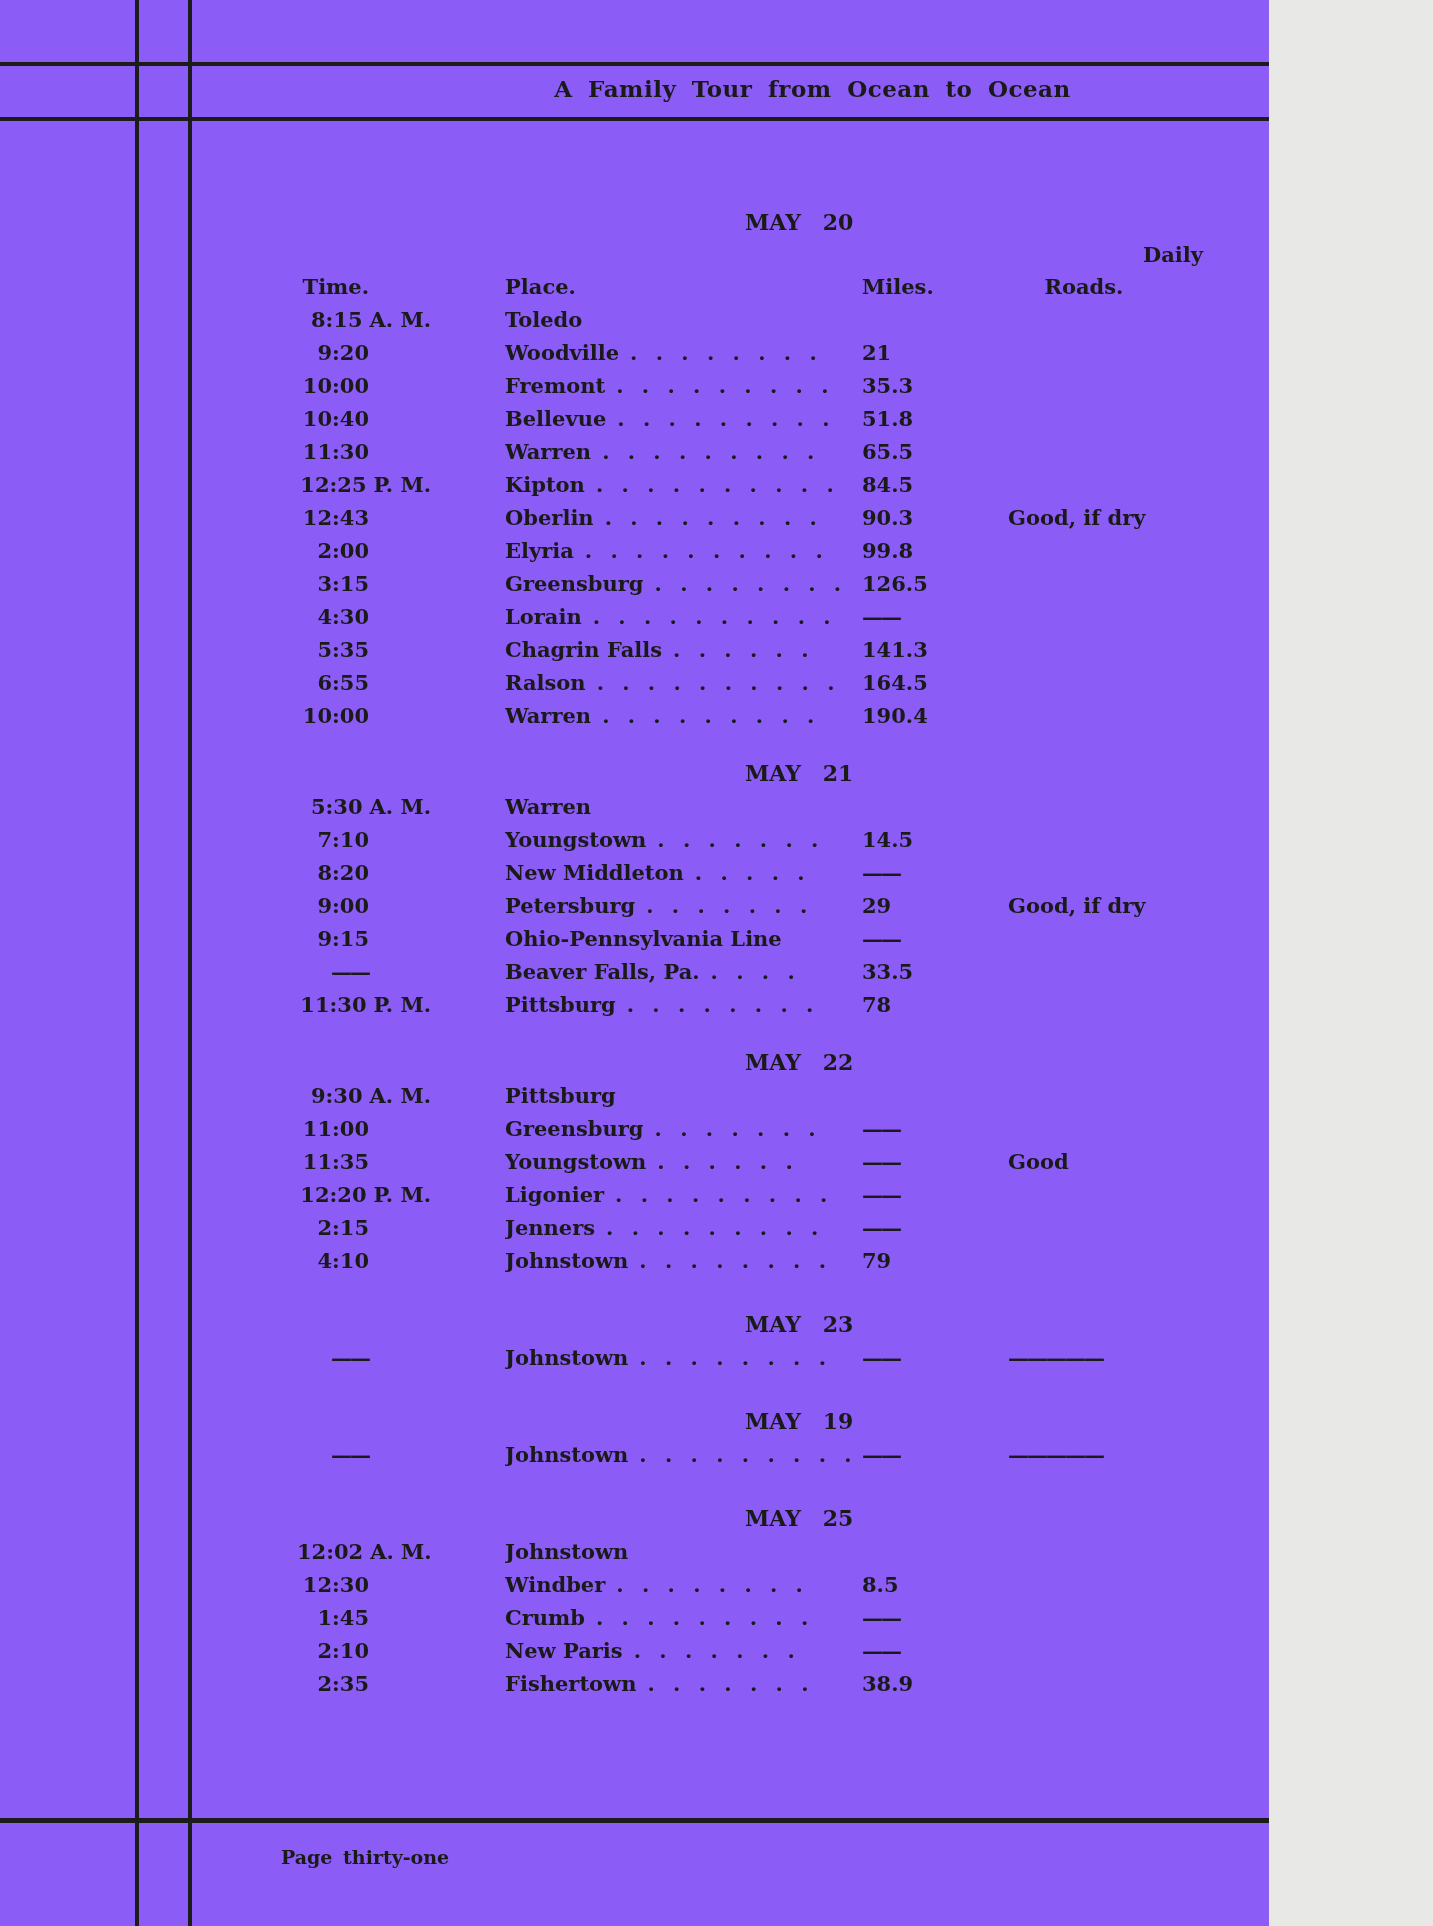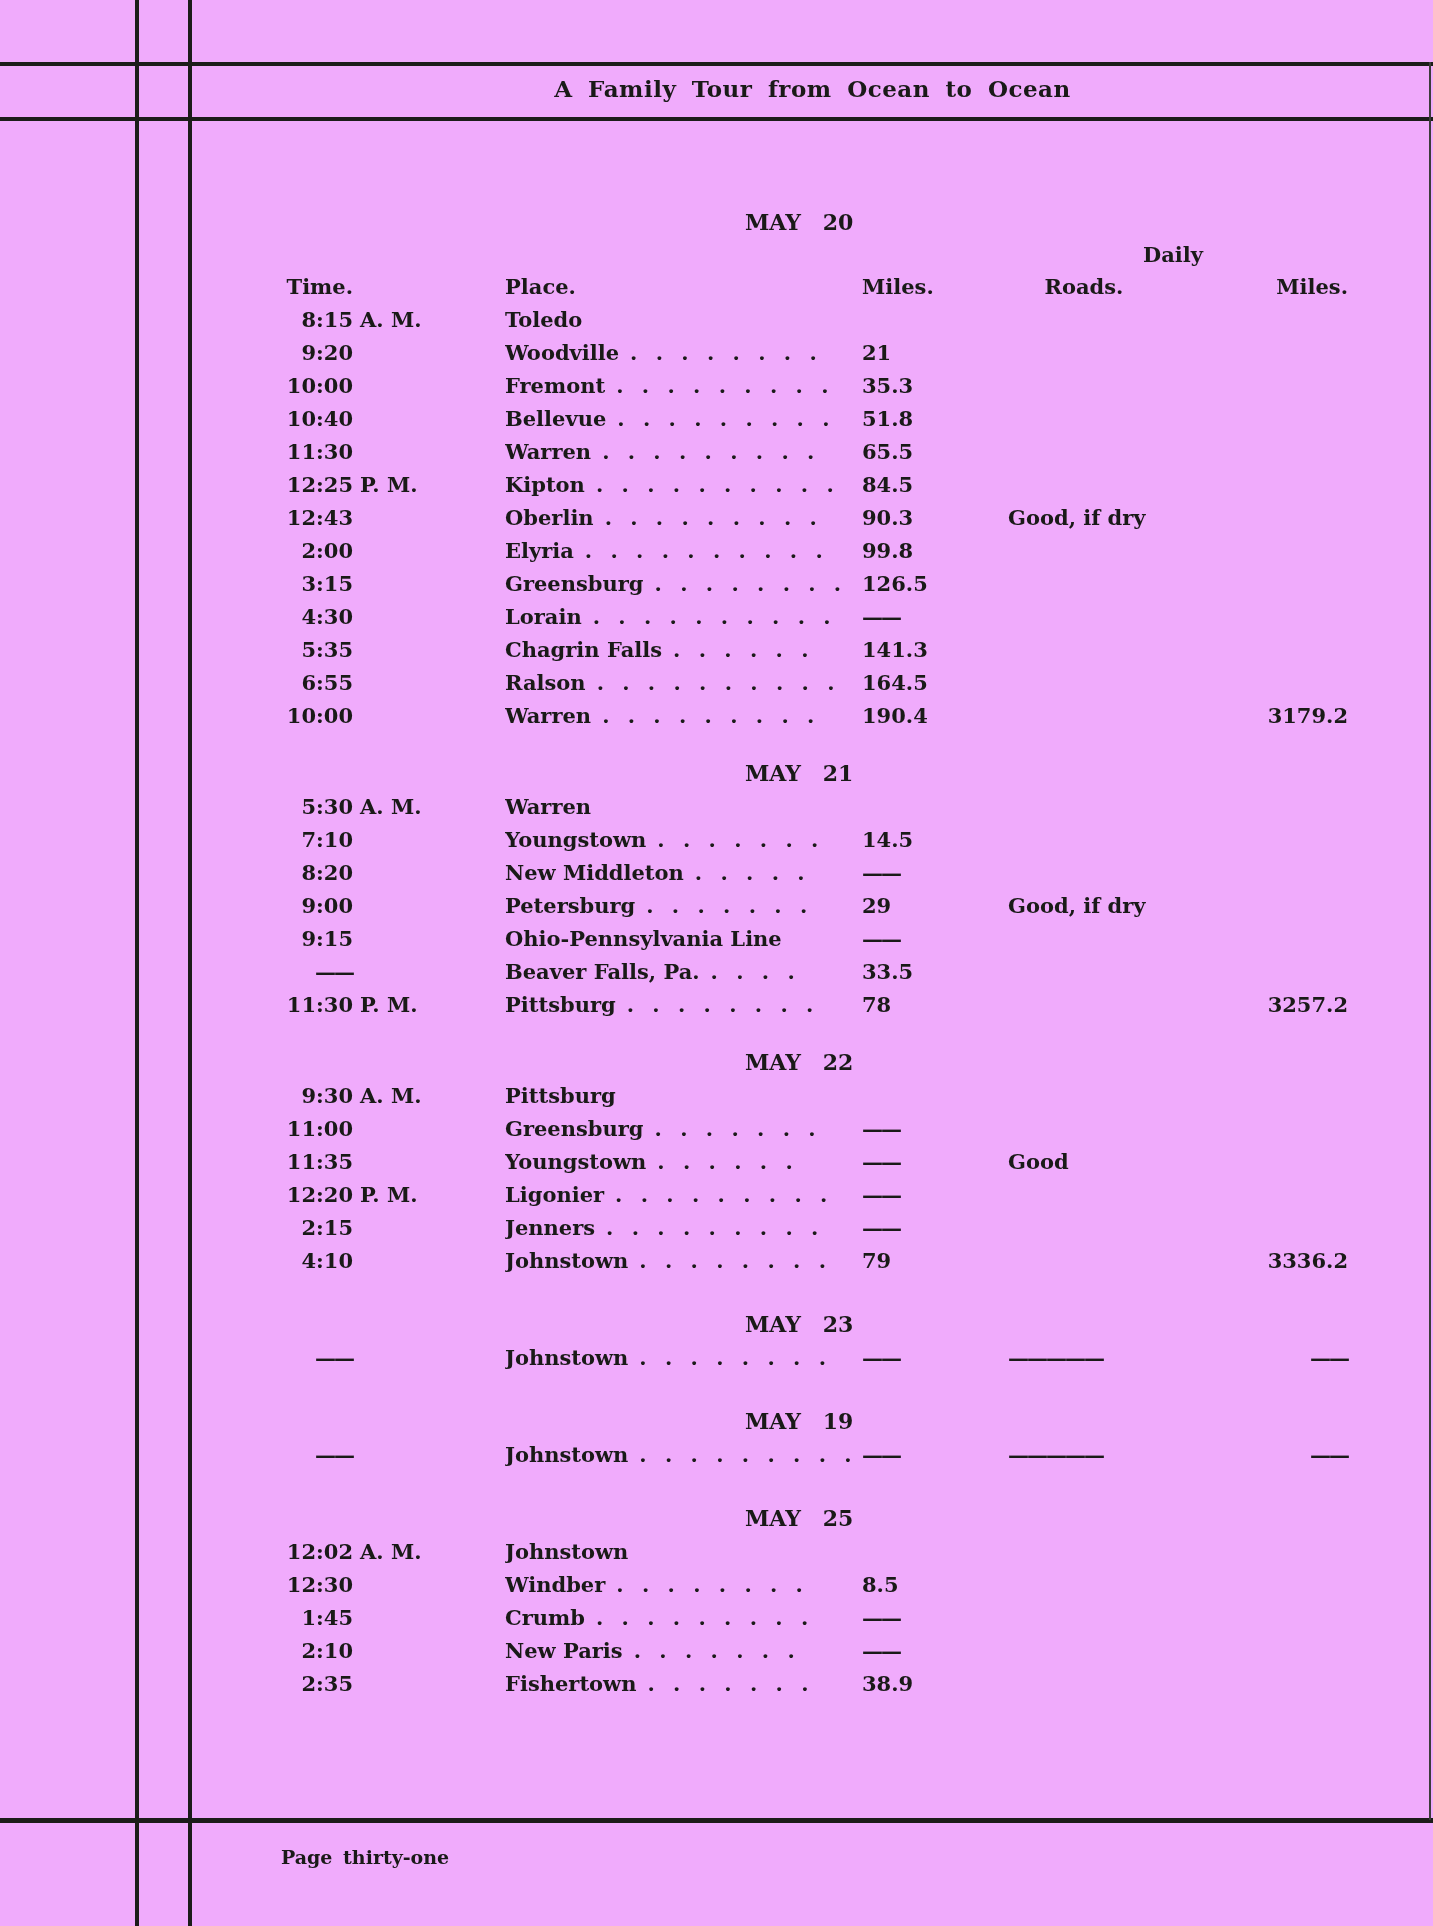--- a/index.html
+++ b/index.html
@@ -1,19 +1,19 @@
 <!DOCTYPE html>
 <html><head>
 <meta charset="utf-8">
 <style>
   html,body{margin:0;padding:0;background:#e8e8e6;}
   .page{
     position:relative;
-    width:1433px;height:1926px;
-    background:#f0abfc;
+    width:1269px;height:1926px;
+    background:#8b5cf6;
     font-family:"DejaVu Serif","Liberation Serif",serif;
     color:#1a1a18;
     font-weight:700;
     overflow:hidden;
   }
   .rule{position:absolute;background:#1c1c1a;}
   .v-rule-outer{left:135px;top:0;width:4px;height:1926px;}
   .v-rule-inner{left:188px;top:0;width:4px;height:1926px;}
   .h-rule-top1{left:0;top:62px;width:1433px;height:4px;}
   .h-rule-top2{left:0;top:117px;width:1433px;height:4px;}
@@ -36,21 +36,21 @@
   .day:nth-of-type(4),.day:nth-of-type(5),.day:nth-of-type(6){margin-top:30px;}
   .day-title{
     margin:0 0 0 745px;padding:0;
     font-size:22px;line-height:34px;font-weight:700;
     word-spacing:14px;width:fit-content;text-align:center;
   }
 
   .row{display:flex;height:33px;line-height:33px;padding-left:281px;white-space:nowrap;}
   .pre-head,.head-row{height:32px;line-height:32px;}
   .c-time{width:150px;display:flex;}
-  .t-num{display:inline-block;width:72px;text-align:right;}
+  .t-num{display:inline-block;width:72px;text-align:right;margin-left:16px;}
   .t-suffix{margin-left:7px;}
   .c-place{width:355px;margin-left:74px;overflow:hidden;}
   .p-dots{margin-left:11px;word-spacing:11px;}
   .c-miles{width:78px;margin-left:2px;}
   .c-roads{width:152px;margin-left:68px;}
   .c-total{width:118px;margin-left:70px;text-align:right;}
   .pre-head .c-miles{margin-left:862px;}
   .roads-head{text-align:center;}
   .dash{letter-spacing:-2px;}
 </style>

